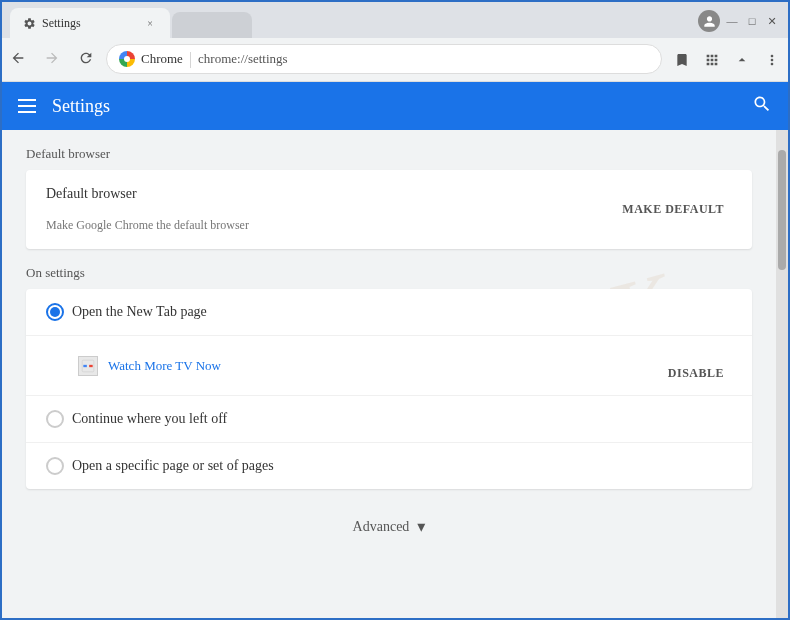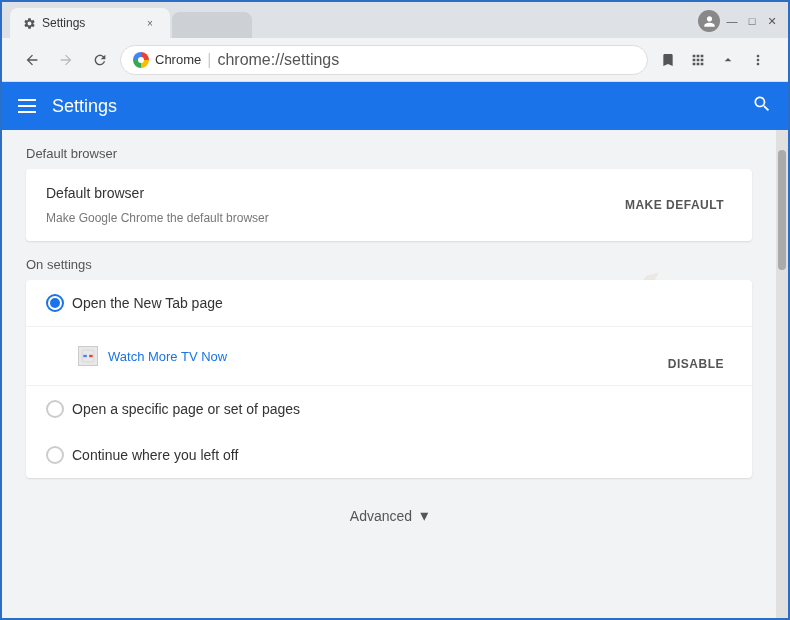--- a/index.html
+++ b/index.html
@@ -12,20 +12,21 @@
     }
 
     
     .browser-window {
       width: 790px;
       height: 620px;
       background: #0f766e;
       border: 2px solid #2d6ec5;
       display: flex;
       flex-direction: column;
+      font-family: Liberation Serif, serif;
     }
 
     
     .title-bar {
       background: #dee1e6;
       display: flex;
       align-items: center;
       padding: 6px 8px 0 8px;
       height: 36px;
     }
@@ -94,22 +95,21 @@
       justify-content: center;
       cursor: pointer;
       font-size: 11px;
       color: #555;
     }
 
     
     .toolbar {
       background: #f1f3f4;
       display: flex;
-      align-items: center;
-      padding: 6px 16px;
+      padding: 6px 2px;
       gap: 6px;
       height: 44px;
       border-bottom: 1px solid #ddd;
     }
 
     .nav-btn {
       width: 28px;
       height: 28px;
       border-radius: 50%;
       display: flex;
@@ -134,21 +134,21 @@
       color: #333;
     }
 
     .address-divider {
       color: #ccc;
       font-size: 16px;
     }
 
     .address-url {
       color: #555;
-      font-size: 16px;
+      font-size: 13px;
     }
 
     .toolbar-icons {
       display: flex;
       align-items: center;
       gap: 2px;
     }
 
     .toolbar-icon-btn {
       width: 28px;
@@ -267,21 +267,21 @@
 
     .card-title {
       font-size: 14px;
       color: #333;
       font-weight: 500;
     }
 
     .card-subtitle {
       font-size: 12px;
       color: #777;
-      margin-top: 10px;
+      margin-top: 16px;
     }
 
     .make-default-btn {
       font-size: 12px;
       color: #555;
       font-weight: 600;
       letter-spacing: 0.5px;
       cursor: pointer;
       padding: 4px 8px;
     }
@@ -568,28 +568,28 @@
               <svg width="14" height="14" viewBox="0 0 24 24" fill="#555">
                 <rect x="2" y="2" width="20" height="20" rx="2" fill="#e8e8e8" stroke="#ccc"></rect>
                 <rect x="4" y="10" width="6" height="4" fill="#4285f4"></rect>
                 <rect x="14" y="10" width="6" height="4" fill="#ea4335"></rect>
               </svg>
             </div>
             <span class="extension-link">Watch More TV Now</span>
             <div class="disable-btn">DISABLE</div>
           </div>
 
+          <div class="radio-row">
+            <div class="radio-circle"></div>
+            <span class="radio-label">Continue where you left off</span>
+          </div>
+
           <div class="radio-row" style="border-bottom:none;">
             <div class="radio-circle"></div>
             <span class="radio-label">Open a specific page or set of pages</span>
-          </div>
-
-          <div class="radio-row">
-            <div class="radio-circle"></div>
-            <span class="radio-label">Continue where you left off</span>
           </div>
 
         </div>
       </div>
 
       <div class="advanced-section">
         <div class="advanced-btn">
           <span>Advanced</span>
           <span class="chevron-down">▾</span>
         </div>

